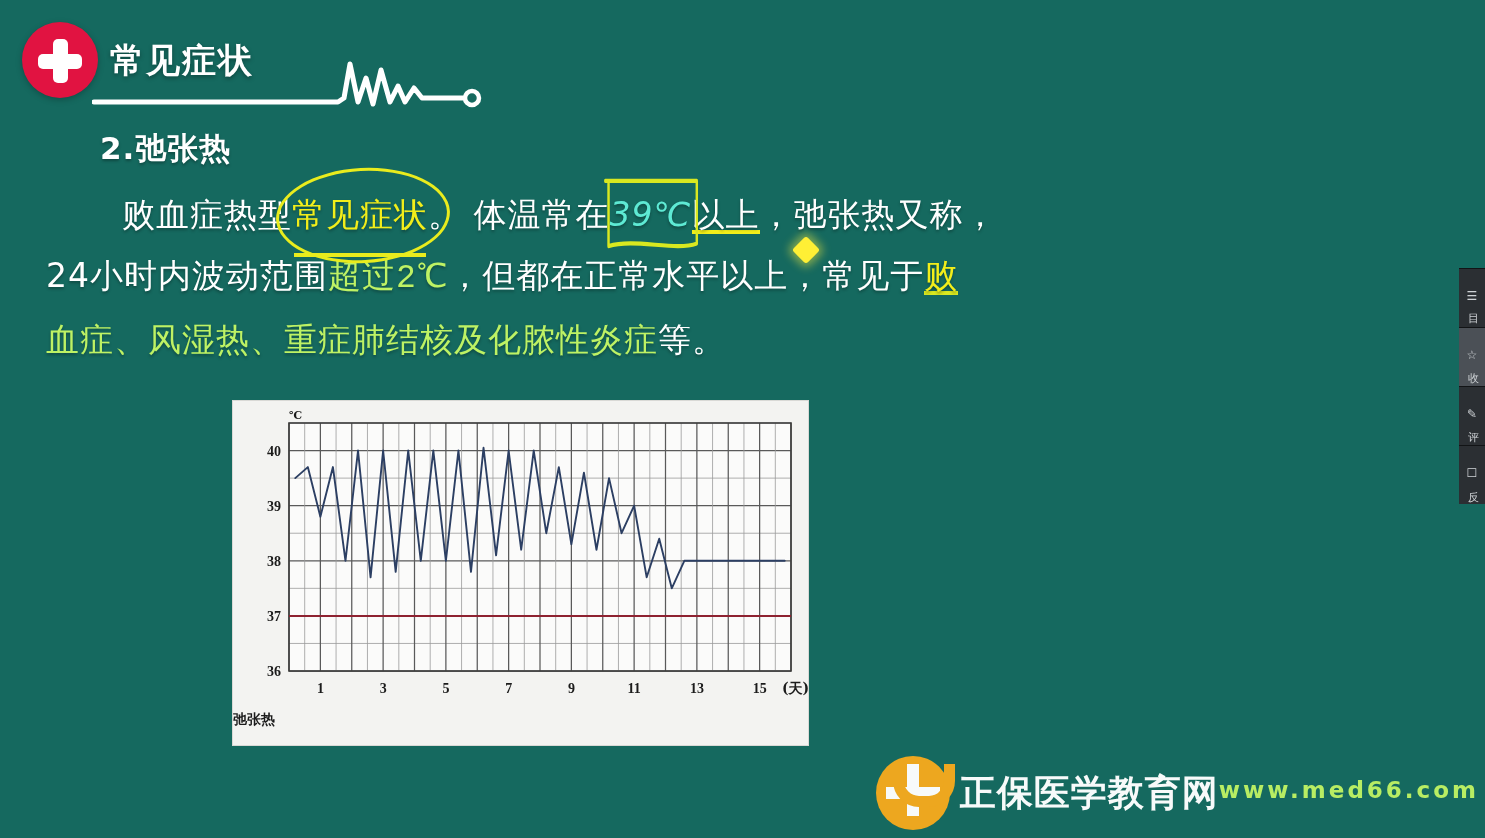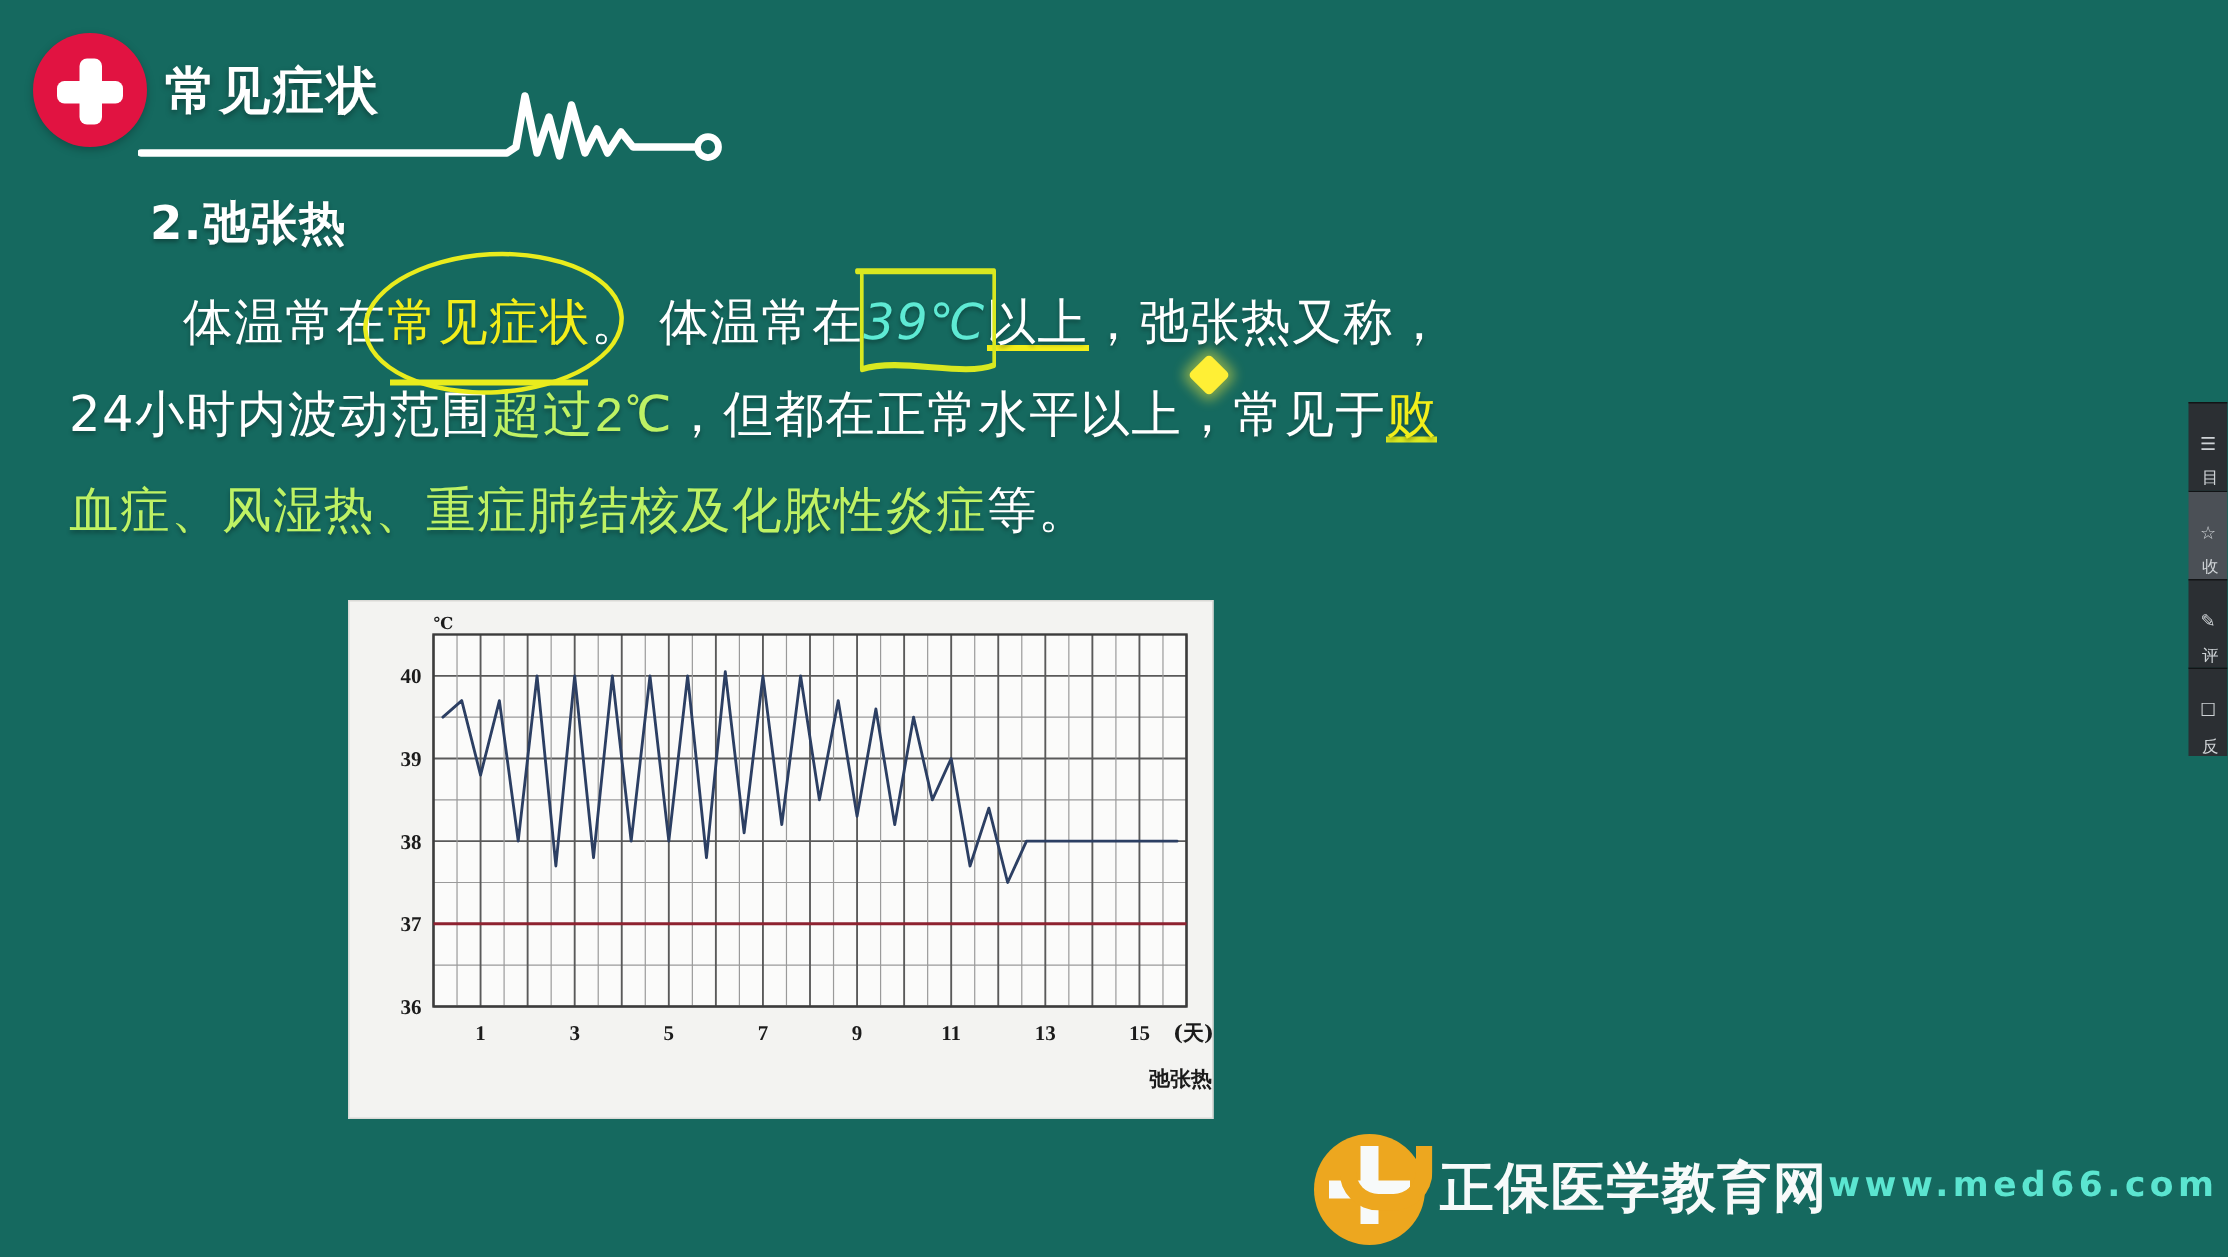--- a/index.html
+++ b/index.html
@@ -87,21 +87,21 @@
   .chart-card{
     position:absolute;left:232px;top:400px;width:575px;height:344px;
     background:#f3f3f1;border:1px solid #d9d9d6;
   }
   .chart-inner{position:absolute;left:0;top:0;width:100%;height:100%;}
   .unit-label{
     position:absolute;left:56px;top:8px;color:#1b1b1b;font-size:11px;font-weight:bold;
     font-family:"Liberation Serif","DejaVu Serif",serif;
   }
   .chart-caption{
-    position:absolute;left:0;right:0;bottom:16px;text-align:right;
+    position:absolute;left:0;right:0;bottom:16px;text-align:left;
     color:#1b1b1b;font-size:14px;font-weight:bold;
     font-family:"DejaVu Sans","Liberation Sans",sans-serif;
   }
 
   
   .side-panel{position:absolute;right:0;top:268px;width:26px;}
   .side-btn{
     width:26px;height:58px;background:#2b2f33;border-top:1px solid #121416;
     color:#cfd3d6;font-size:11px;display:flex;flex-direction:column;
     align-items:center;justify-content:center;gap:3px;overflow:hidden;
@@ -120,21 +120,21 @@
   .wm-logo .wm-arc{
     position:absolute;left:17px;top:8px;width:40px;height:32px;
     border:11px solid #f4a91d;border-top:none;border-radius:0 0 26px 26px;
   }
   .wm-text{display:flex;justify-content:center;line-height:1;}
   .wm-cn{
     color:#ffffff;font-size:36px;font-weight:bold;letter-spacing:1px;
     font-family:"DejaVu Sans","Liberation Sans",sans-serif;
   }
   .wm-url{
-    color:#5eead4;font-size:23px;font-weight:bold;letter-spacing:3px;margin-top:4px;
+    color:#bef264;font-size:23px;font-weight:bold;letter-spacing:3px;margin-top:4px;
     font-family:"DejaVu Sans","Liberation Sans",sans-serif;
   }
 </style>
 </head>
 <body>
 
 <div class="slide">
 
   <div class="header">
     <div class="cross-badge">
@@ -150,21 +150,21 @@
     </div>
 
     <div class="header-title">常见症状</div>
   </div>
 
   <div class="content">
 
     <h2 class="sub-heading">2.弛张热</h2>
 
     <p class="para">
-      <span class="indent"></span><span>体温常在</span><span class="circled"><span class="ellipse"></span><span class="underbar"></span><span>常见症状</span></span><span>。 体温常在</span><span class="boxed"><svg class="sketchbox" viewBox="0 0 120 64" preserveAspectRatio="none">
+      <span class="indent"></span><span>败血症热型</span><span class="circled"><span class="ellipse"></span><span class="underbar"></span><span>常见症状</span></span><span>。 体温常在</span><span class="boxed"><svg class="sketchbox" viewBox="0 0 120 64" preserveAspectRatio="none">
             <path d="M4 8 H116 M116 8 V54 M116 54 C90 60 40 50 8 56 M8 56 V10" stroke="#d9e820" stroke-width="3" fill="none" stroke-linecap="round"></path>
           </svg><span>39℃</span></span><span class="hl-underline">以上</span><span>，弛张热又称，</span>
     </p>
 
     <p class="para">
       <span>24小时内波动范围</span><span class="hl-yellow">超过2℃</span><span>，但都在正常水平以上，常见于</span><span class="hl-y-underline">败</span>
     </p>
 
     <p class="para">
       <span class="hl-yellow">血症、风湿热、重症肺结核及化脓性炎症</span><span>等。</span>

